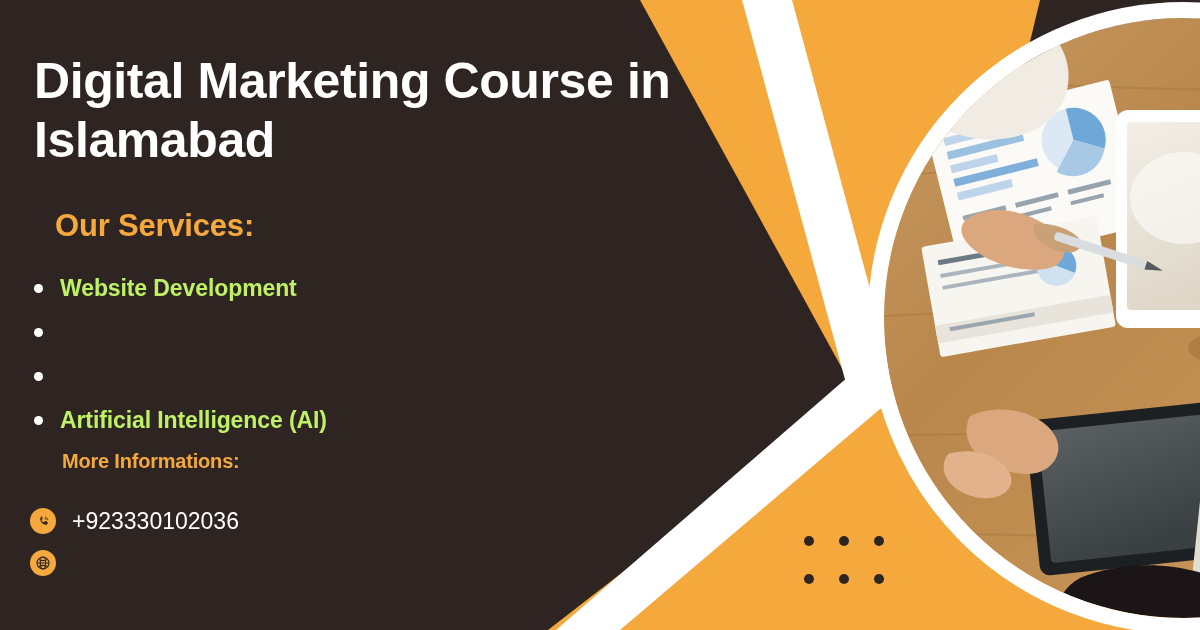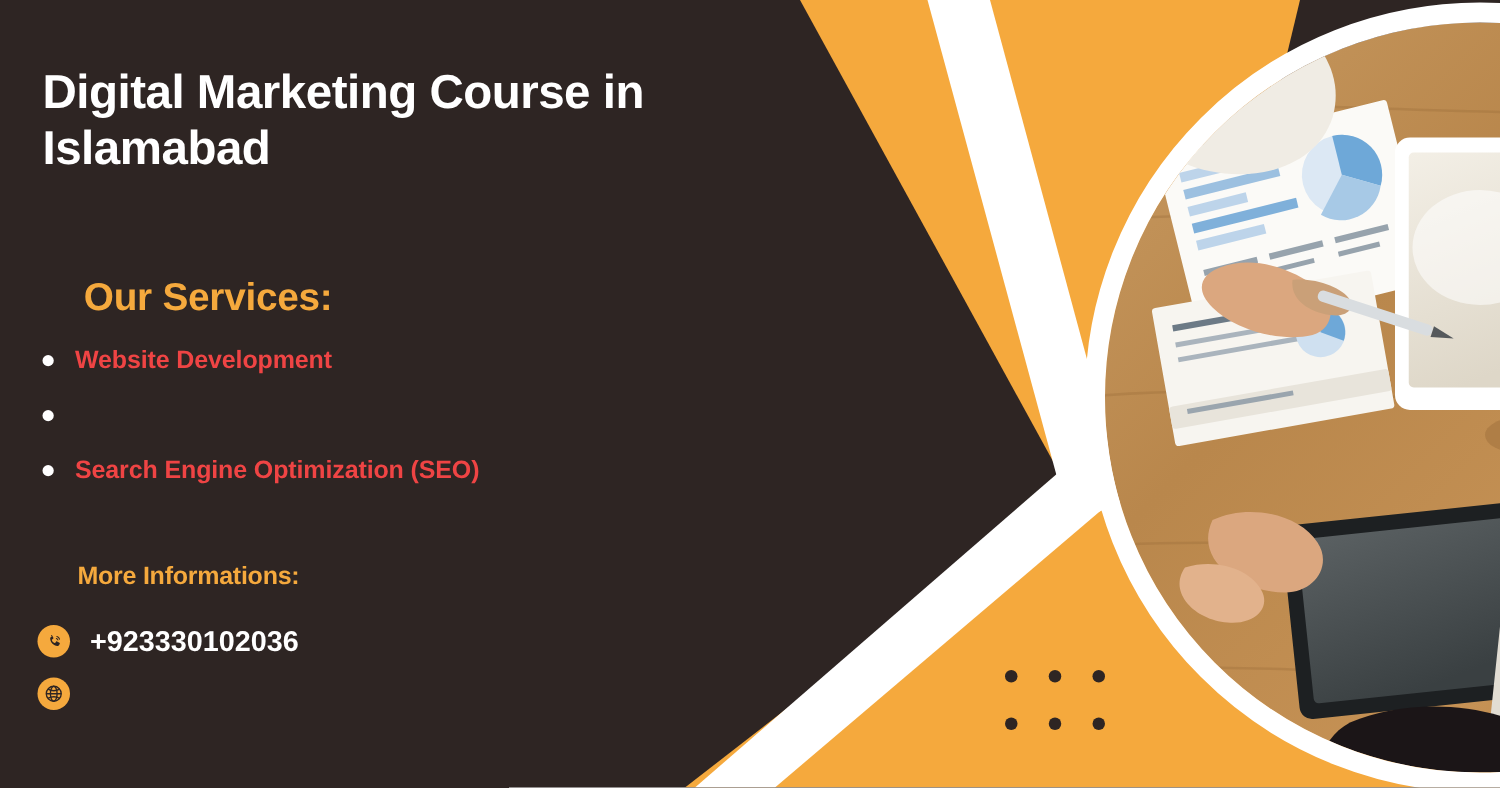--- a/index.html
+++ b/index.html
@@ -69,49 +69,49 @@
     width: 700px;
     height: 630px;
   }
   .title {
     position: absolute;
     left: 34px;
     top: 52px;
     width: 660px;
     margin: 0;
     color: #ffffff;
-    font-size: 38px;
+    font-size: 50px;
     font-weight: bold;
     line-height: 1.18;
     letter-spacing: -0.4px;
   }
   .services-heading {
     position: absolute;
     left: 55px;
     top: 208px;
-    margin: 12px;
+    margin: 0;
     color: #F5A93D;
     font-size: 31px;
     font-weight: bold;
     letter-spacing: -0.2px;
   }
   .services-list {
     position: absolute;
     left: 34px;
     top: 266px;
     margin: 0;
     padding: 0;
     list-style: none;
   }
   .service-item {
     display: flex;
     align-items: center;
     height: 44px;
-    color: #ef4444;
-    font-size: 20px;
+    color: #bef264;
+    font-size: 23px;
     font-weight: bold;
     letter-spacing: -0.1px;
   }
   .service-bullet {
     width: 9px;
     height: 9px;
     border-radius: 50%;
     background: #ffffff;
     margin-right: 17px;
     flex: none;
@@ -129,24 +129,25 @@
   .contact-list {
     position: absolute;
     left: 30px;
     top: 500px;
     margin: 0;
     padding: 0;
     list-style: none;
   }
   .contact-item {
     display: flex;
+    align-items: center;
     height: 42px;
     color: #ffffff;
     font-size: 23px;
-    font-weight: bold;
+    font-weight: normal;
   }
   .contact-badge {
     width: 26px;
     height: 26px;
     border-radius: 50%;
     background: #F5A93D;
     margin-right: 16px;
     flex: none;
     display: flex;
     align-items: center;
@@ -373,21 +374,24 @@
     <ul class="services-list">
       <li class="service-item">
         <span class="service-bullet"></span>
         <span>Website Development</span>
       </li>
       <li class="service-item">
         <span class="service-bullet"></span>
       </li>
       <li class="service-item">
         <span class="service-bullet"></span>
-        <span>Search Engine Optimization (SEO)</span>
+      </li>
+      <li class="service-item">
+        <span class="service-bullet"></span>
+        <span>Artificial Intelligence (AI)</span>
       </li>
     </ul>
 
     <h2 class="more-heading">More Informations:</h2>
 
     <ul class="contact-list">
       <li class="contact-item">
         <span class="contact-badge">
           <svg width="15" height="15" viewBox="0 0 24 24" fill="#2E2523">
             <path d="M7.6 3.2c.5-.3 1.1-.1 1.4.4l1.7 3c.3.5.2 1.1-.3 1.4l-1.3.9c-.3.2-.4.6-.3.9.6 1.6 1.9 2.9 3.5 3.5.3.1.7 0 .9-.3l.9-1.3c.3-.5.9-.6 1.4-.3l3 1.7c.5.3.7.9.4 1.4l-1 1.7c-.4.7-1.2 1.1-2 1-4.9-.5-8.8-4.4-9.3-9.3-.1-.8.3-1.6 1-2l1.1-.7z"></path>

